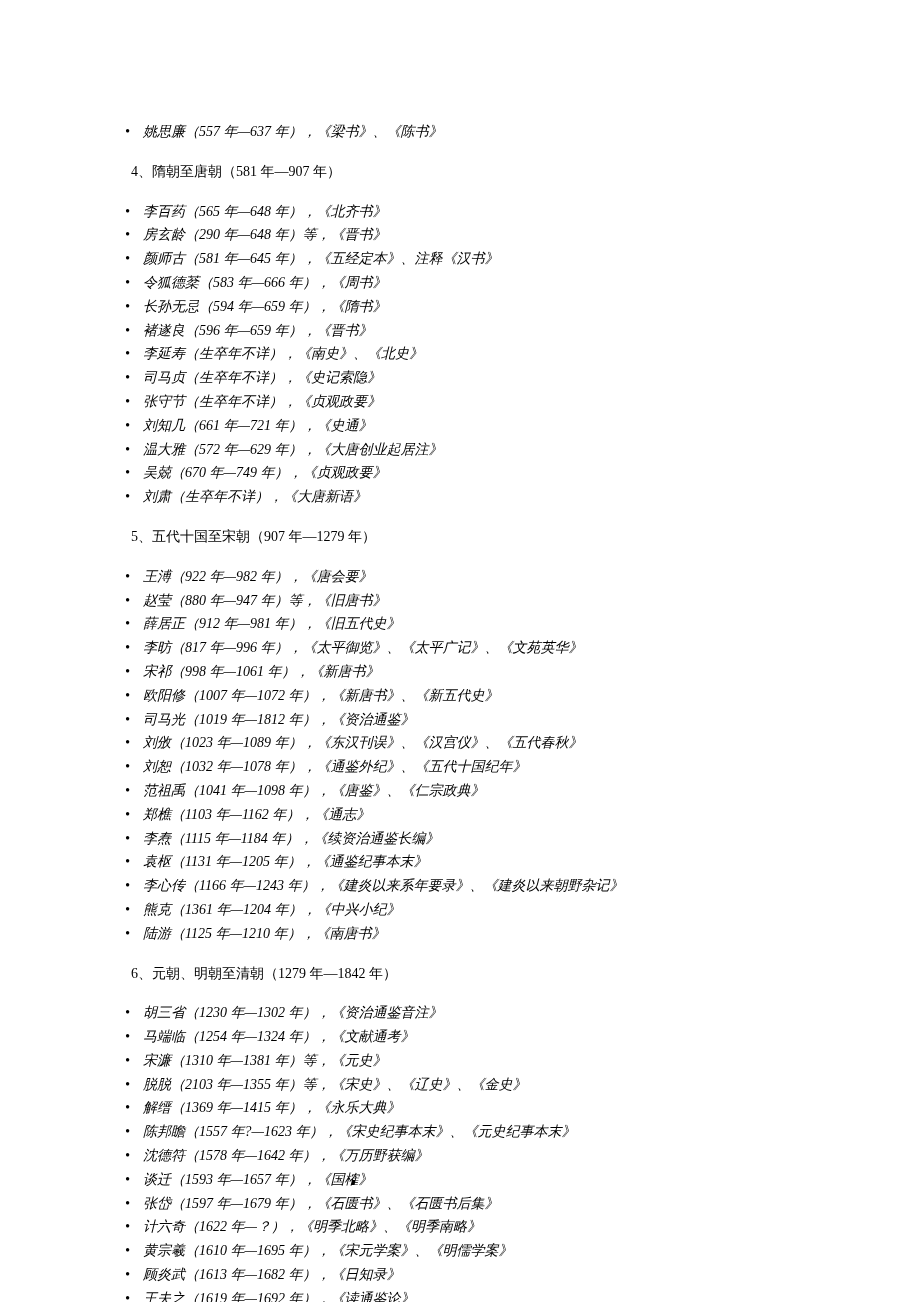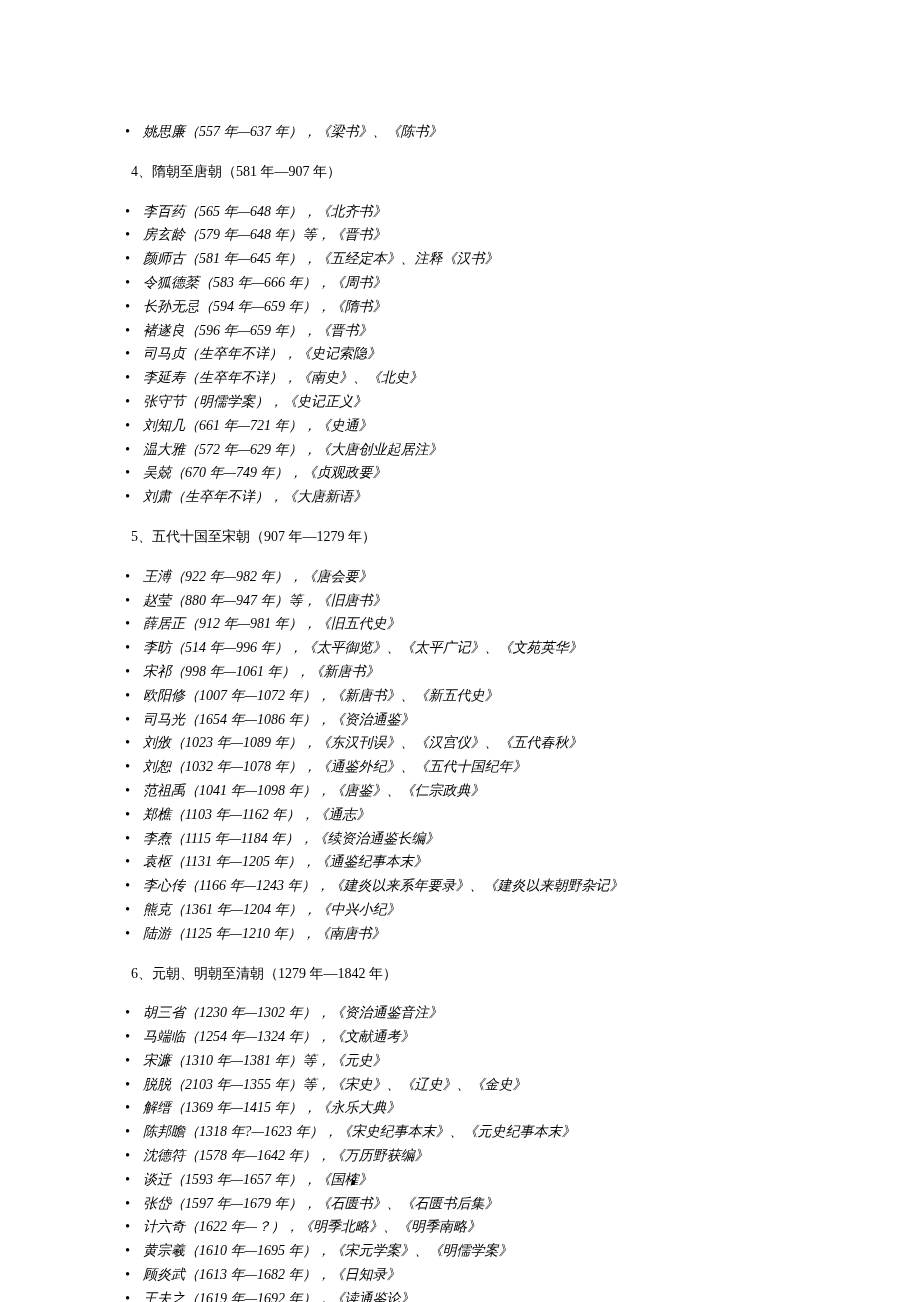--- a/index.html
+++ b/index.html
@@ -49,60 +49,60 @@
 <body>
 
 <div class="page">
   <div class="content" id="content-root">
       <ul class="bullet">
         <li>姚思廉（557 年—637 年），《梁书》、《陈书》</li>
       </ul>
       <div class="heading">4、隋朝至唐朝（581 年—907 年）</div>
       <ul class="bullet">
         <li>李百药（565 年—648 年），《北齐书》</li>
-        <li>房玄龄（579 年—648 年）等，《晋书》</li>
+        <li>房玄龄（290 年—648 年）等，《晋书》</li>
         <li>颜师古（581 年—645 年），《五经定本》、注释《汉书》</li>
         <li>令狐德棻（583 年—666 年），《周书》</li>
         <li>长孙无忌（594 年—659 年），《隋书》</li>
         <li>褚遂良（596 年—659 年），《晋书》</li>
+        <li>李延寿（生卒年不详），《南史》、《北史》</li>
         <li>司马贞（生卒年不详），《史记索隐》</li>
-        <li>李延寿（生卒年不详），《南史》、《北史》</li>
-        <li>张守节（明儒学案），《史记正义》</li>
+        <li>张守节（生卒年不详），《贞观政要》</li>
         <li>刘知几（661 年—721 年），《史通》</li>
         <li>温大雅（572 年—629 年），《大唐创业起居注》</li>
         <li>吴兢（670 年—749 年），《贞观政要》</li>
         <li>刘肃（生卒年不详），《大唐新语》</li>
       </ul>
       <div class="heading">5、五代十国至宋朝（907 年—1279 年）</div>
       <ul class="bullet">
         <li>王溥（922 年—982 年），《唐会要》</li>
         <li>赵莹（880 年—947 年）等，《旧唐书》</li>
         <li>薛居正（912 年—981 年），《旧五代史》</li>
-        <li>李昉（514 年—996 年），《太平御览》、《太平广记》、《文苑英华》</li>
+        <li>李昉（817 年—996 年），《太平御览》、《太平广记》、《文苑英华》</li>
         <li>宋祁（998 年—1061 年），《新唐书》</li>
         <li>欧阳修（1007 年—1072 年），《新唐书》、《新五代史》</li>
-        <li>司马光（1654 年—1086 年），《资治通鉴》</li>
+        <li>司马光（1019 年—1812 年），《资治通鉴》</li>
         <li>刘攽（1023 年—1089 年），《东汉刊误》、《汉宫仪》、《五代春秋》</li>
         <li>刘恕（1032 年—1078 年），《通鉴外纪》、《五代十国纪年》</li>
         <li>范祖禹（1041 年—1098 年），《唐鉴》、《仁宗政典》</li>
         <li>郑樵（1103 年—1162 年），《通志》</li>
         <li>李焘（1115 年—1184 年），《续资治通鉴长编》</li>
         <li>袁枢（1131 年—1205 年），《通鉴纪事本末》</li>
         <li>李心传（1166 年—1243 年），《建炎以来系年要录》、《建炎以来朝野杂记》</li>
         <li>熊克（1361 年—1204 年），《中兴小纪》</li>
         <li>陆游（1125 年—1210 年），《南唐书》</li>
       </ul>
       <div class="heading">6、元朝、明朝至清朝（1279 年—1842 年）</div>
       <ul class="bullet">
         <li>胡三省（1230 年—1302 年），《资治通鉴音注》</li>
         <li>马端临（1254 年—1324 年），《文献通考》</li>
         <li>宋濂（1310 年—1381 年）等，《元史》</li>
         <li>脱脱（2103 年—1355 年）等，《宋史》、《辽史》、《金史》</li>
         <li>解缙（1369 年—1415 年），《永乐大典》</li>
-        <li>陈邦瞻（1318 年?—1623 年），《宋史纪事本末》、《元史纪事本末》</li>
+        <li>陈邦瞻（1557 年?—1623 年），《宋史纪事本末》、《元史纪事本末》</li>
         <li>沈德符（1578 年—1642 年），《万历野获编》</li>
         <li>谈迁（1593 年—1657 年），《国榷》</li>
         <li>张岱（1597 年—1679 年），《石匮书》、《石匮书后集》</li>
         <li>计六奇（1622 年—？），《明季北略》、《明季南略》</li>
         <li>黄宗羲（1610 年—1695 年），《宋元学案》、《明儒学案》</li>
         <li>顾炎武（1613 年—1682 年），《日知录》</li>
         <li>王夫之（1619 年—1692 年），《读通鉴论》</li>
         <li>谷应泰（1620 年—1690 年），《明史纪事本末》</li>
       </ul>
     </div>

